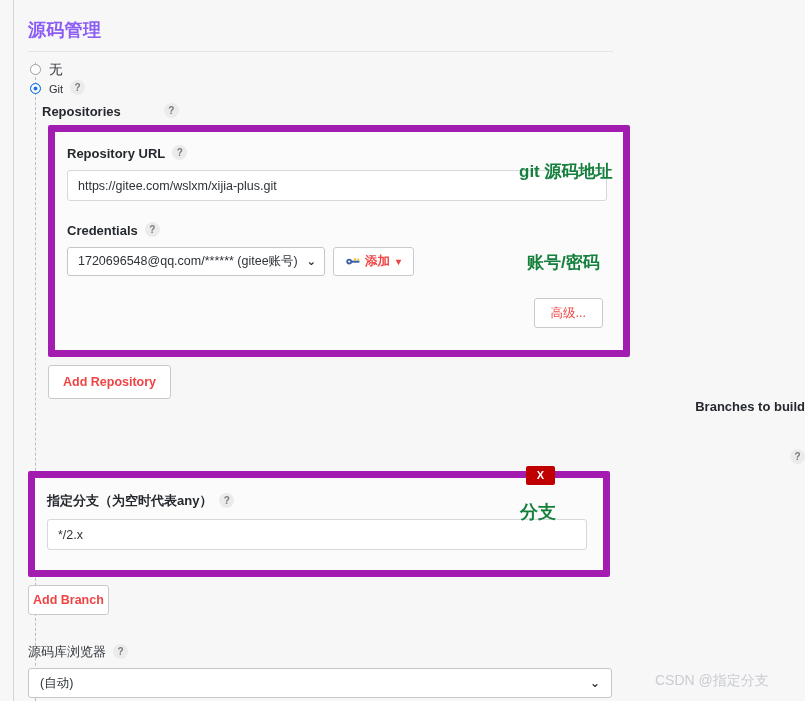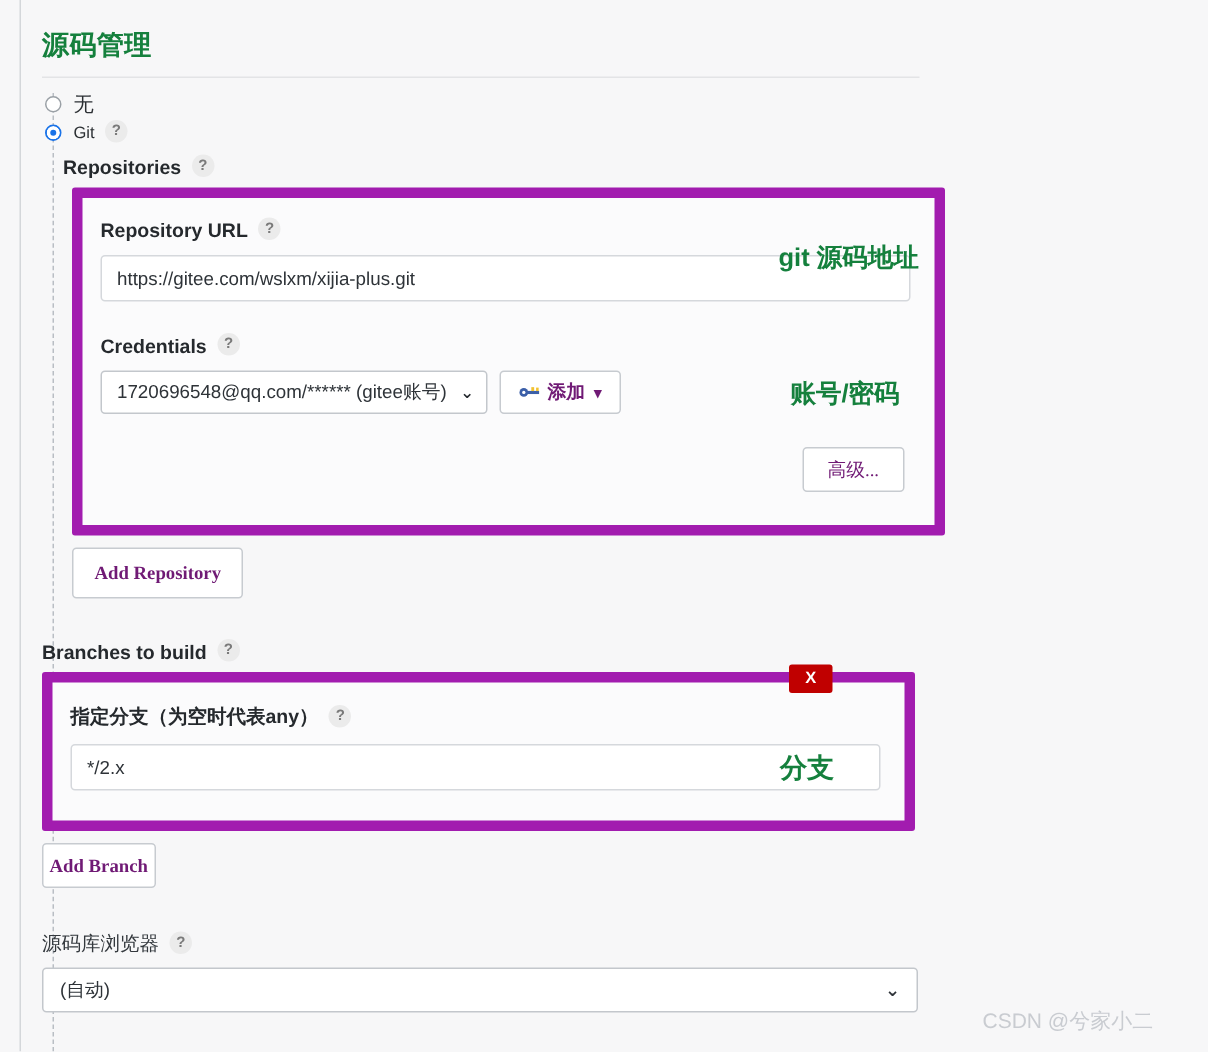--- a/index.html
+++ b/index.html
@@ -29,21 +29,21 @@
 
   
   #content {
     position: absolute;
     left: 28px; top: 0; right: 0; bottom: 0;
   }
 
   #page-title {
     font-size: 18px;
     font-weight: bold;
-    color: #15803d;
+    color: #8b5cf6;
     margin: 18px 0 0 0;
     letter-spacing: .3px;
   }
   #title-rule {
     width: 585px;
     height: 1px;
     background: #e3e4e6;
     margin: 9px 0 0 0;
   }
 
@@ -89,20 +89,21 @@
     top: -1px;
   }
 
   
   .section-label {
     font-size: 13px;
     font-weight: bold;
     color: #25292d;
     display: flex;
     align-items: flex-end;
+    gap: 36px;
   }
   #repositories-label { margin: 6px 0 6px 14px; }
   #branches-label     { margin: 0 0 6px 0px; }
 
   
   .panel {
     border: 7px solid #a21caf;
     background: #fbfbfc;
     border-radius: 2px;
   }
@@ -164,24 +165,24 @@
 
   .btn {
     display: inline-flex;
     align-items: center;
     justify-content: center;
     height: 29px;
     padding: 0 12px;
     border: 1px solid #c7cbd0;
     border-radius: 3px;
     background: #fff;
-    font-family: Liberation Serif, serif;
+    font-family: Liberation Sans, sans-serif;
     font-size: 12.5px;
     font-weight: bold;
-    color: #701a75;
+    color: #ef4444;
     cursor: pointer;
     white-space: nowrap;
   }
   .btn.normal { font-weight: normal; }
 
   .key-icon { margin-right: 5px; display: inline-flex; }
   .btn .caret { margin-left: 6px; font-size: 10px; }
 
   #credentials-row {
     display: flex;
@@ -322,21 +323,21 @@
     </div>
 
     <div id="advanced-row">
       <button class="btn normal" id="advanced-button">高级...</button>
     </div>
   </div>
 
   <button class="btn" id="add-repository-button">Add Repository</button>
 
   
-  <div class="section-label" id="branches-label" style="margin-top:28px;">
+  <div class="section-label" id="branches-label" style="flex-direction:column;">
     <span>Branches to build</span>
     <span class="help">?</span>
   </div>
 
   <div class="panel" id="branch-panel">
     <button id="delete-branch-button">X</button>
 
     <div class="field-label cjk">
       <span>指定分支（为空时代表any）</span>
       <span class="help">?</span>
@@ -355,13 +356,13 @@
     <span>(自动)</span>
     <span class="caret">⌄</span>
   </div>
 
 </div>
 
 <div class="annotation" id="annotation-repo-url">git 源码地址</div>
 <div class="annotation" id="annotation-credentials">账号/密码</div>
 <div class="annotation" id="annotation-branch">分支</div>
 
-<div id="watermark">CSDN @兮家小二</div>
+<div id="watermark">CSDN @指定分支</div>
 
 </body></html>

